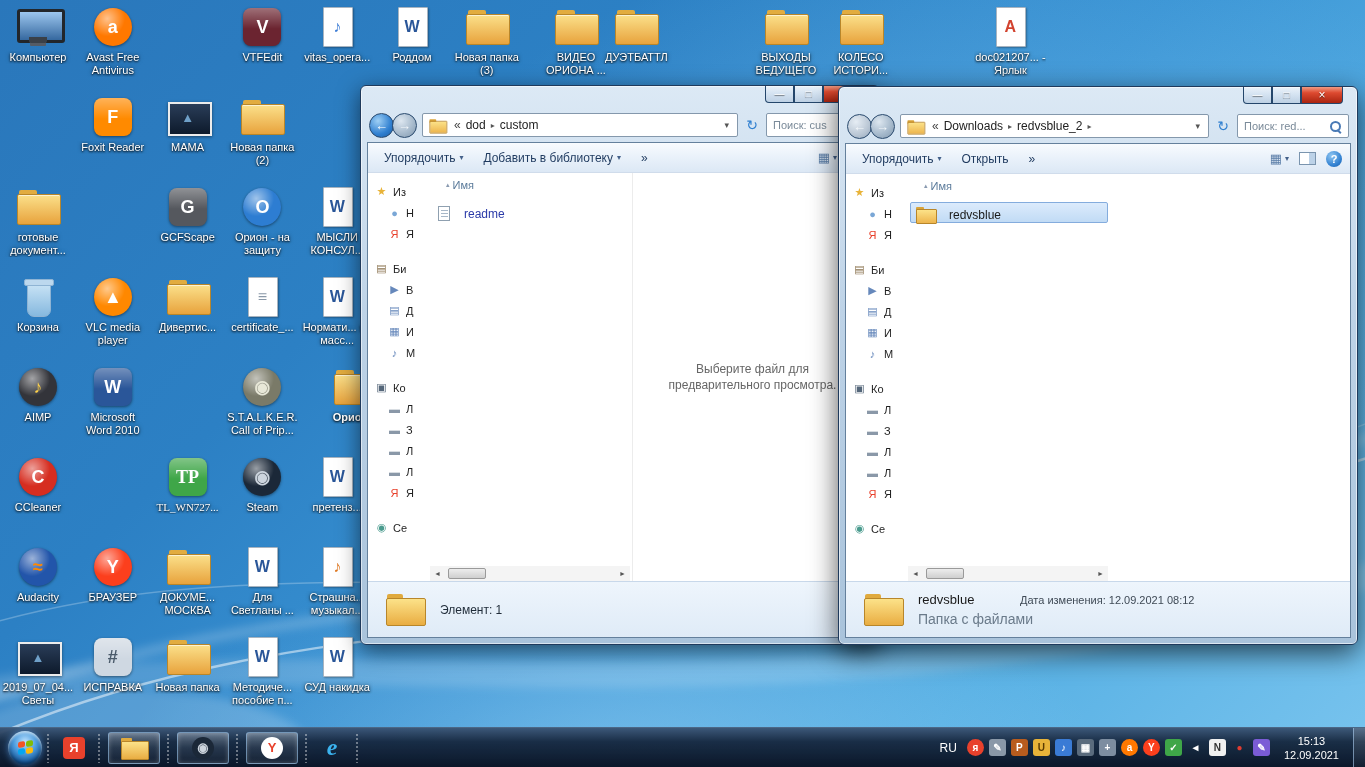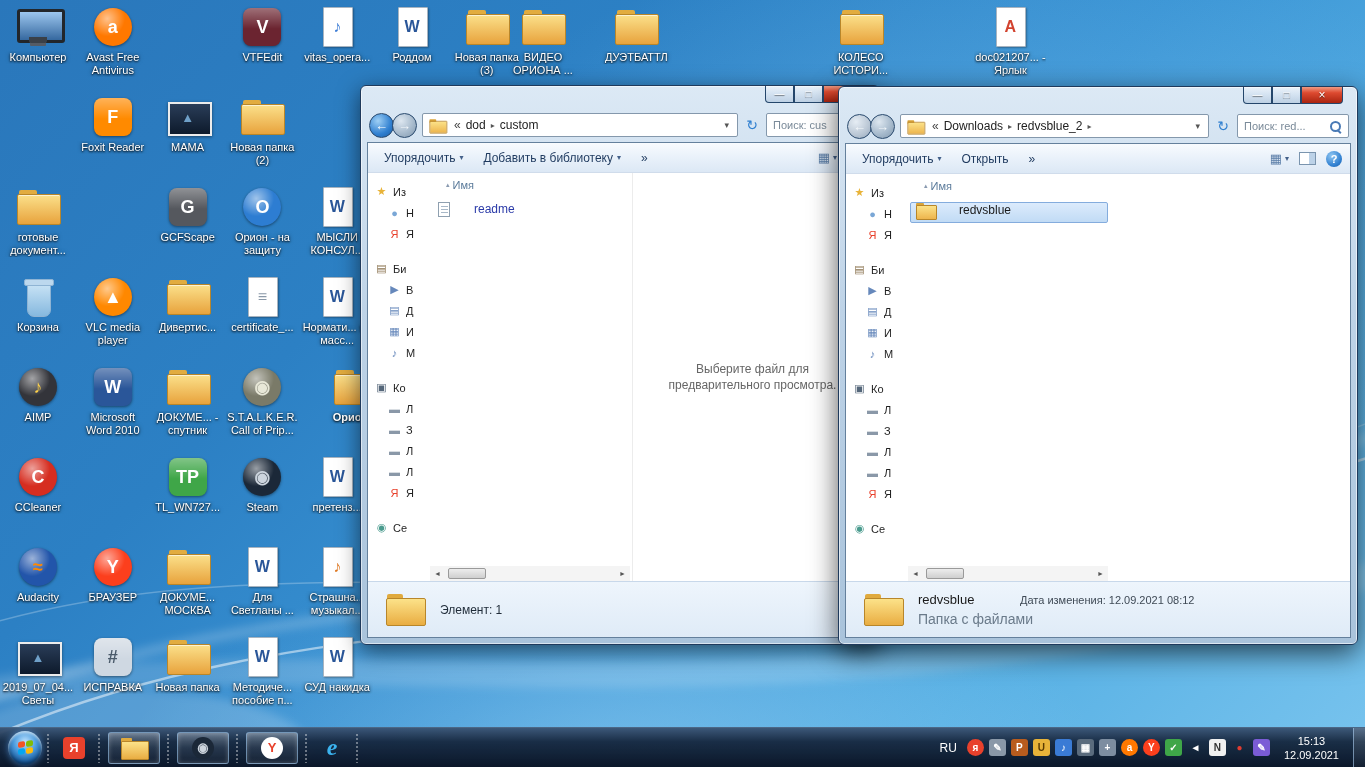--- a/index.html
+++ b/index.html
@@ -67,21 +67,21 @@
 .panes{flex:1;display:flex;min-height:0}
 .navpane{width:62px;flex:none;padding:8px 0 0 7px;overflow:hidden;font-size:11px;color:#1f1f1f}
 .nav-item{display:flex;align-items:center;height:21px;gap:5px;white-space:nowrap;cursor:pointer}
 .nav-item.child{padding-left:13px}
 .nav-item.gap{margin-top:14px}
 .nav-glyph{width:13px;font-size:11px;text-align:center;flex:none}
 .filepane{width:202px;flex:none;padding-top:4px;position:relative}
 .col-header{font-size:11px;color:#5a7a9a;padding:2px 8px 4px 16px;cursor:pointer}
 .sort-ic{font-size:7px;color:#8a9ab0;margin-right:3px;vertical-align:2px}
 .file-rows{padding:6px 2px 0}
-.file-item{display:flex;align-items:flex-start;gap:24px;height:21px;padding:0 5px;cursor:pointer;border:1px solid transparent;border-radius:2px}
+.file-item{display:flex;align-items:flex-end;gap:14px;height:21px;padding:0 5px;cursor:pointer;border:1px solid transparent;border-radius:2px}
 .file-item.selected{background:linear-gradient(#dcebfc,#c1dbf5);border-color:#84acdd}
 .file-name{font-size:12px;color:#1a1a1a;white-space:nowrap}
 .win1 .file-name{color:#2a3aa8}
 .previewpane{flex:1;display:flex;align-items:center;justify-content:center;padding:0 22px;border-left:1px solid #ececec}
 .preview-text{color:#666;font-size:12px;line-height:16px;text-align:center;max-width:210px}
 .hscroll{position:absolute;left:0;right:2px;bottom:0;height:15px;background:#f4f4f4;display:flex;align-items:center;padding:0 2px;gap:2px;cursor:pointer}
 .scr-arrow{font-size:7px;color:#555;line-height:1;padding:0 2px}
 .scr-track{flex:1;height:11px;position:relative}
 .scr-thumb{position:absolute;left:3px;top:0;width:38px;height:11px;background:linear-gradient(#ededed,#cfcfcf);border:1px solid #9a9a9a;border-radius:2px}
 .details{height:56px;flex:none;background:linear-gradient(#eef5fc,#dfebf7);border-top:1px solid #c8d8ea;display:flex;align-items:center;padding:0 10px 0 18px;gap:16px}
@@ -171,27 +171,31 @@
       <div class="dicon" style="left: 376px; top: 6px;">
         <div class="dicon-art st-page" style="--fg: #2a5699;">
           <span class="dicon-glyph">W</span>
         </div>
         <div class="dicon-label">Роддом</div>
       </div>
       <div class="dicon" style="left: 450.8px; top: 6px;">
         <div class="dicon-art st-folder"></div>
         <div class="dicon-label">Новая папка (3)</div>
       </div>
-      <div class="dicon" style="left: 507px; top: 6px;">
+      <div class="dicon" style="left: 540px; top: 6px;">
         <div class="dicon-art st-folder"></div>
         <div class="dicon-label">ВИДЕО ОРИОНА ...</div>
       </div>
       <div class="dicon" style="left: 600.4px; top: 6px;">
         <div class="dicon-art st-folder"></div>
         <div class="dicon-label">ДУЭТБАТТЛ</div>
+      </div>
+      <div class="dicon" style="left: 750px; top: 6px;">
+        <div class="dicon-art st-folder"></div>
+        <div class="dicon-label">ВЫХОДЫ ВЕДУЩЕГО</div>
       </div>
       <div class="dicon" style="left: 824.8px; top: 6px;">
         <div class="dicon-art st-folder"></div>
         <div class="dicon-label">КОЛЕСО ИСТОРИ...</div>
       </div>
       <div class="dicon" style="left: 974.4px; top: 6px;">
         <div class="dicon-art st-page" style="--fg: #d2432f;">
           <span class="dicon-glyph">A</span>
         </div>
         <div class="dicon-label">doc021207... - Ярлык</div>
@@ -265,41 +269,37 @@
           <span class="dicon-glyph">♪</span>
         </div>
         <div class="dicon-label">AIMP</div>
       </div>
       <div class="dicon" style="left: 76.8px; top: 366px;">
         <div class="dicon-art st-square" style="--bg: #2a5699; --fg: #ffffff;">
           <span class="dicon-glyph">W</span>
         </div>
         <div class="dicon-label">Microsoft Word 2010</div>
       </div>
-      <div class="dicon" style="left: 151.6px; top: 366px;">
-        <div class="dicon-art st-folder"></div>
-        <div class="dicon-label">ДОКУМЕ... - спутник</div>
-      </div>
       <div class="dicon" style="left: 226.4px; top: 366px;">
         <div class="dicon-art st-circle" style="--bg: #7a7a68; --fg: #e8e8d8;">
           <span class="dicon-glyph">◉</span>
         </div>
         <div class="dicon-label">S.T.A.L.K.E.R. Call of Prip...</div>
       </div>
       <div class="dicon" style="left: 319px; top: 366px; font-weight: bold;">
         <div class="dicon-art st-folder"></div>
         <div class="dicon-label">Орион...</div>
       </div>
       <div class="dicon" style="left: 2px; top: 456px;">
         <div class="dicon-art st-circle" style="--bg: #d62d20; --fg: #ffffff;">
           <span class="dicon-glyph">C</span>
         </div>
         <div class="dicon-label">CCleaner</div>
       </div>
-      <div class="dicon" style="left: 151.6px; top: 456px;">
+      <div class="dicon" style="left: 151.6px; top: 456px; font-family: Liberation Serif, serif;">
         <div class="dicon-art st-square" style="--bg: #3fa648; --fg: #ffffff;">
           <span class="dicon-glyph">TP</span>
         </div>
         <div class="dicon-label">TL_WN727...</div>
       </div>
       <div class="dicon" style="left: 226.4px; top: 456px;">
         <div class="dicon-art st-circle" style="--bg: #1b2838; --fg: #cdd5de;">
           <span class="dicon-glyph">◉</span>
         </div>
         <div class="dicon-label">Steam</div>

